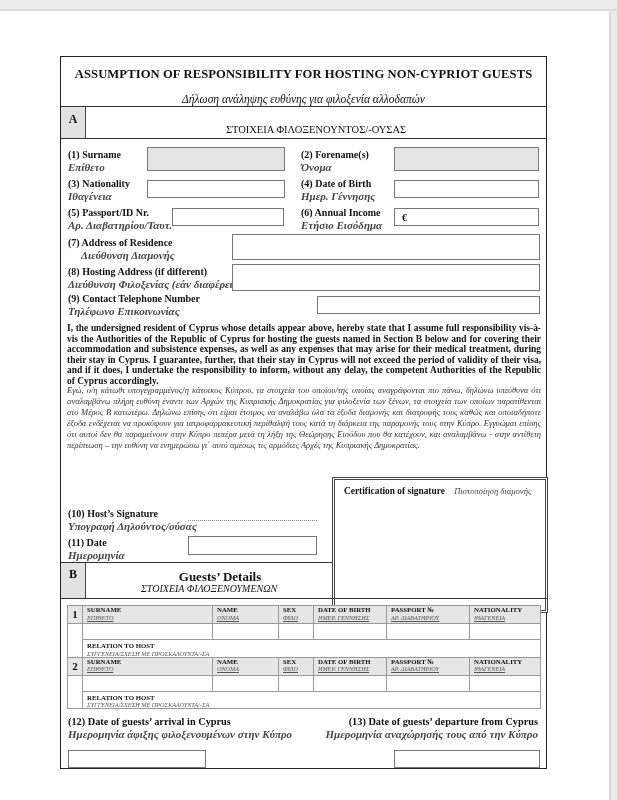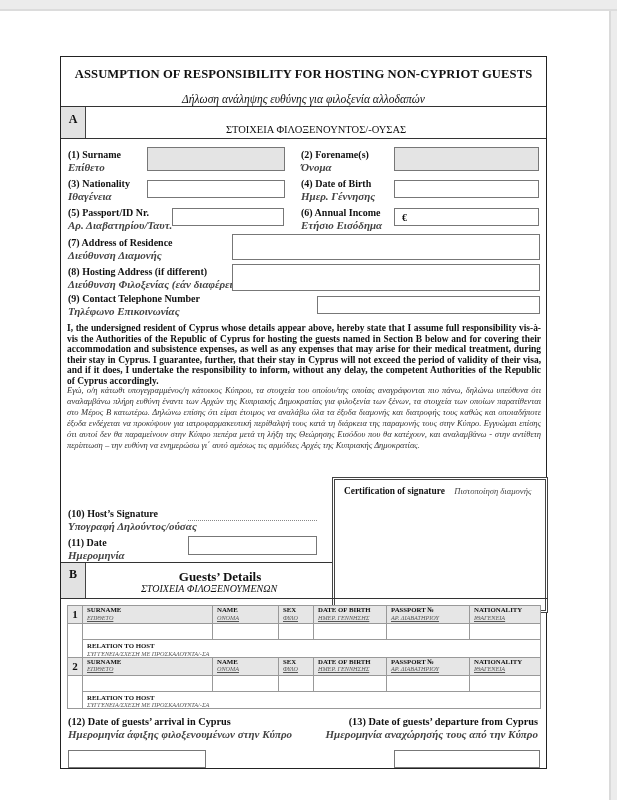--- a/index.html
+++ b/index.html
@@ -95,21 +95,21 @@
     <input type="text" value="" style="">
   </div>
   <div class="abs lbl" style="left:240px;top:150px;">(6) Annual Income</div>
   <div class="abs glbl" style="left:240px;top:162px;">Ετήσιο Εισόδημα</div>
   <div class="box" style="left:333px;top:151px;width:145px;height:18px;">
     <span class="euro">€</span>
     <input type="text" style="padding-left: 18px;" value="">
   </div>
 
   <div class="abs lbl" style="left:7px;top:180px;">(7) Address of Residence</div>
-  <div class="abs glbl" style="left:7px;top:192px;">Διεύθυνση Διαμονής</div>
+  <div class="abs glbl" style="left:20px;top:192px;">Διεύθυνση Διαμονής</div>
   <div class="box" style="left:171px;top:177px;width:308px;height:26px;">
     <input type="text" value="" style="">
   </div>
 
   <div class="abs lbl" style="left:7px;top:209px;">(8) Hosting Address (if different)</div>
   <div class="abs glbl" style="left:7px;top:221px;">Διεύθυνση Φιλοξενίας (εάν διαφέρει)</div>
   <div class="box" style="left:171px;top:207px;width:308px;height:27px;">
     <input type="text" value="" style="">
   </div>
 

